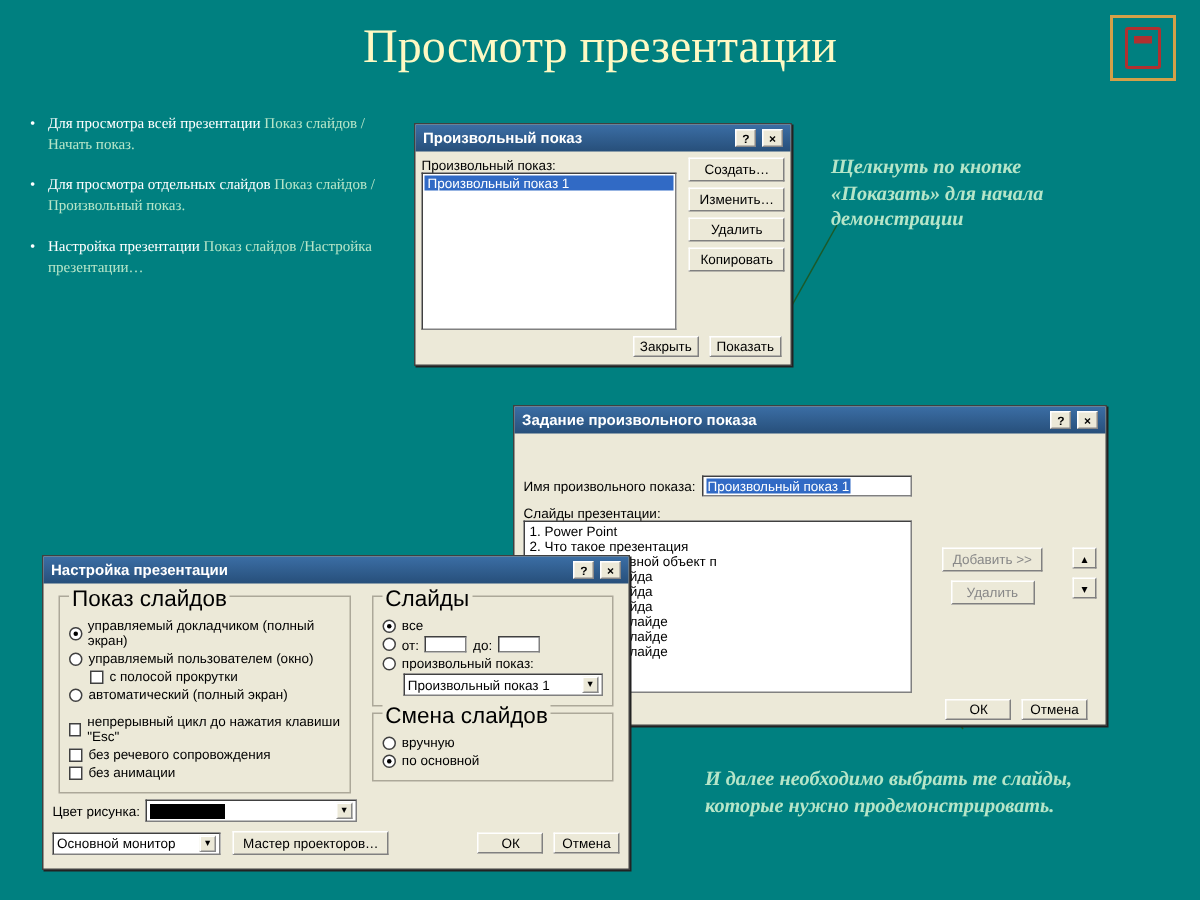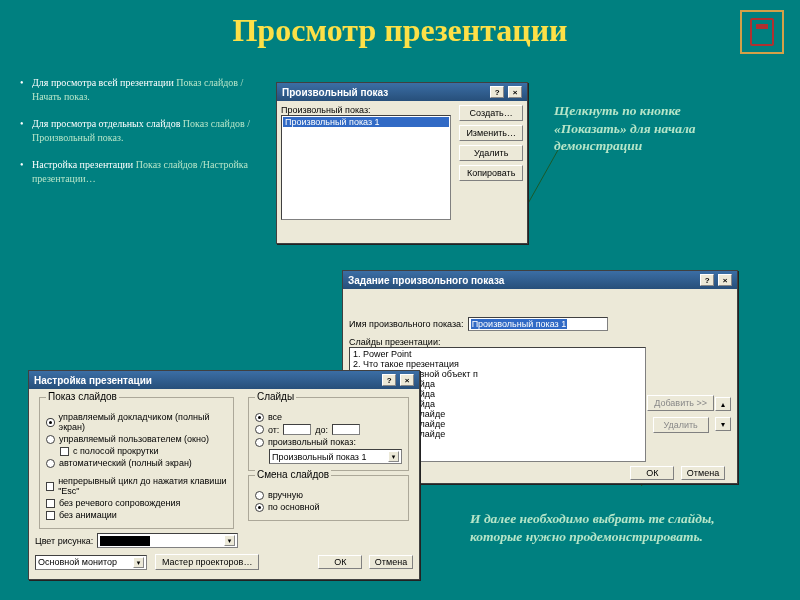--- a/index.html
+++ b/index.html
@@ -4,23 +4,23 @@
 <style>
   * { box-sizing: border-box; margin: 0; padding: 0; }
   body {
     width: 800px; height: 600px;
     background: #008080;
     font-family: Tahoma, Arial, sans-serif;
     position: relative;
     overflow: hidden;
   }
   .title {
-    color: #fde047;
+    color: #fef9c3;
     font-size: 32px;
-    font-weight: bold;
+    font-weight: normal;
     text-align: center;
     padding-top: 12px;
     font-family: 'Times New Roman', serif;
   }
   .corner-icon {
     position: absolute;
     top: 10px; right: 16px;
     width: 44px; height: 44px;
     border: 2px solid #d4a048;
     display: flex; align-items: center; justify-content: center;
@@ -102,21 +102,21 @@
   }
   .btn.sm { min-width: 44px; padding: 1px 4px; }
   .listbox {
     background:#fff; border:1px solid #808080;
     border-top-color:#404040; border-left-color:#404040;
     padding:1px; font-size:9px; overflow:auto;
   }
   .listbox .sel { background:#316ac5; color:#fff; padding:0 2px; }
   .listbox div { padding:0 2px; white-space:nowrap; }
   .gbox { border:1px solid #aca899; padding:12px 6px 6px; position: relative; margin:4px; }
-  .gbox > .gtitle { position:absolute; top:-7px; left:6px; background:#ece9d8; padding:0 2px; font-size:10px; }
+  .gbox > .gtitle { position:absolute; top:-7px; left:6px; background:#ece9d8; padding:0 2px; font-size:15px; }
   .radio, .check { font-size:9px; display:flex; align-items:center; gap:4px; margin:2px 0; }
   .radio .r { width:9px; height:9px; border:1px solid #404040; border-radius:50%; background:#fff; display:inline-block; position:relative; }
   .radio .r.on::after { content:''; position:absolute; left:2px; top:2px; width:3px; height:3px; background:#000; border-radius:50%; }
   .check .c { width:9px; height:9px; border:1px solid #404040; background:#fff; display:inline-block; }
   .field { background:#fff; border:1px solid #808080; border-top-color:#404040; border-left-color:#404040; padding:1px 2px; font-size:9px; }
   .dropdown { background:#fff; border:1px solid #808080; border-top-color:#404040; border-left-color:#404040; padding:1px 2px; font-size:9px; display:flex; justify-content:space-between; align-items:center; }
   .dropdown .arr { background:#ece9d8; border:1px solid #888; border-top-color:#fff; border-left-color:#fff; width:11px; height:11px; font-size:7px; text-align:center; line-height:10px; }
   .lbl { font-size:9px; }
 
   
@@ -126,21 +126,21 @@
   #dlg1 .rcol { display:flex; flex-direction:column; gap:4px; }
   #dlg1 .foot { padding: 0 6px 6px; text-align:right; }
   #dlg1 .foot .btn { margin-left:4px; }
 
   
   #dlg2 { left: 342px; top: 270px; width: 396px; height: 214px; }
   #dlg2 .body { padding:6px;margin-top:22px; }
   #dlg2 .namerow { display:flex; align-items:center; gap:4px; margin-bottom:6px; }
   #dlg2 .namerow .field { flex:0 0 140px; }
   #dlg2 .namerow .field span.sel { background:#316ac5; color:#fff; padding:0 1px; }
-  #dlg2 .cols { display:flex; gap:1px; align-items:center; }
+  #dlg2 .cols { display:flex; gap:20px; align-items:flex-start; }
   #dlg2 .col { flex:1; }
   #dlg2 .listbox { height: 115px; }
   #dlg2 .midcol { display:flex; flex-direction:column; gap:6px; align-items:center; padding-top:28px; }
   #dlg2 .sidecol { display:flex; flex-direction:column; gap:6px; padding-top:28px; }
   #dlg2 .sq { width:16px; height:14px; border:1px solid #808080; border-top-color:#fff; border-left-color:#fff; background:#ece9d8; font-size:8px; text-align:center; line-height:13px; }
   #dlg2 .foot { text-align:right; padding:4px 6px 0 0; }
   #dlg2 .foot .btn { margin-left:4px; }
   #dlg2 .btn.dis { color:#888; }
 
   
@@ -189,20 +189,24 @@
       <div class="listbox">
         <div class="sel">Произвольный показ 1</div>
       </div>
     </div>
     <div class="rcol">
       <span class="btn">Создать…</span>
       <span class="btn">Изменить…</span>
       <span class="btn">Удалить</span>
       <span class="btn">Копировать</span>
     </div>
+  </div>
+  <div class="foot">
+    <span class="btn sm">Закрыть</span>
+    <span class="btn sm">Показать</span>
   </div>
 </div>
 
 <div class="dlg" id="dlg2">
   <div class="tb">
     <span>Задание произвольного показа</span>
     <span class="wbtns">
       <span>?</span>
       <span>×</span>
     </span>

